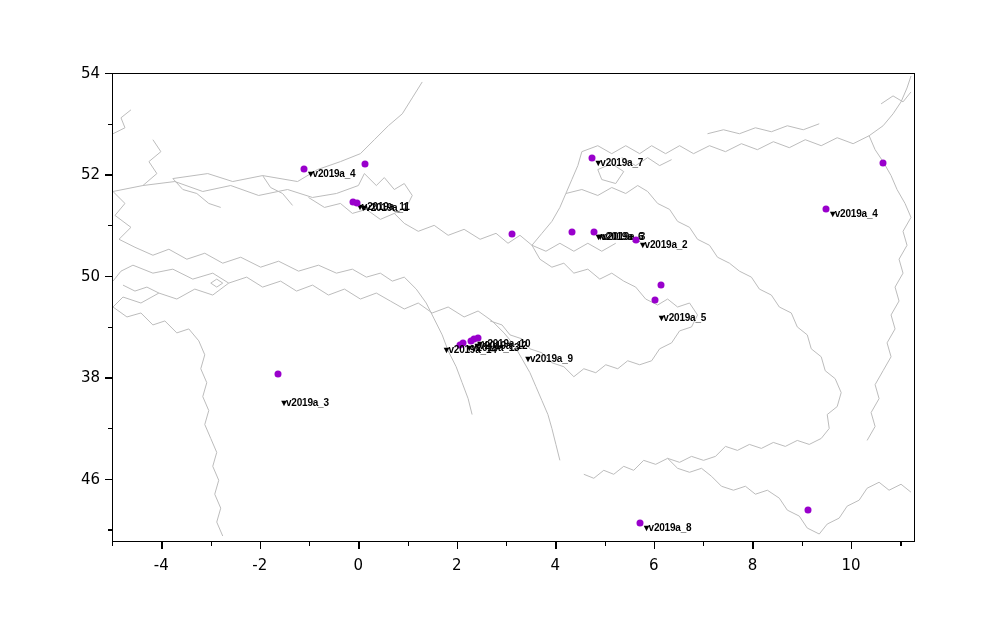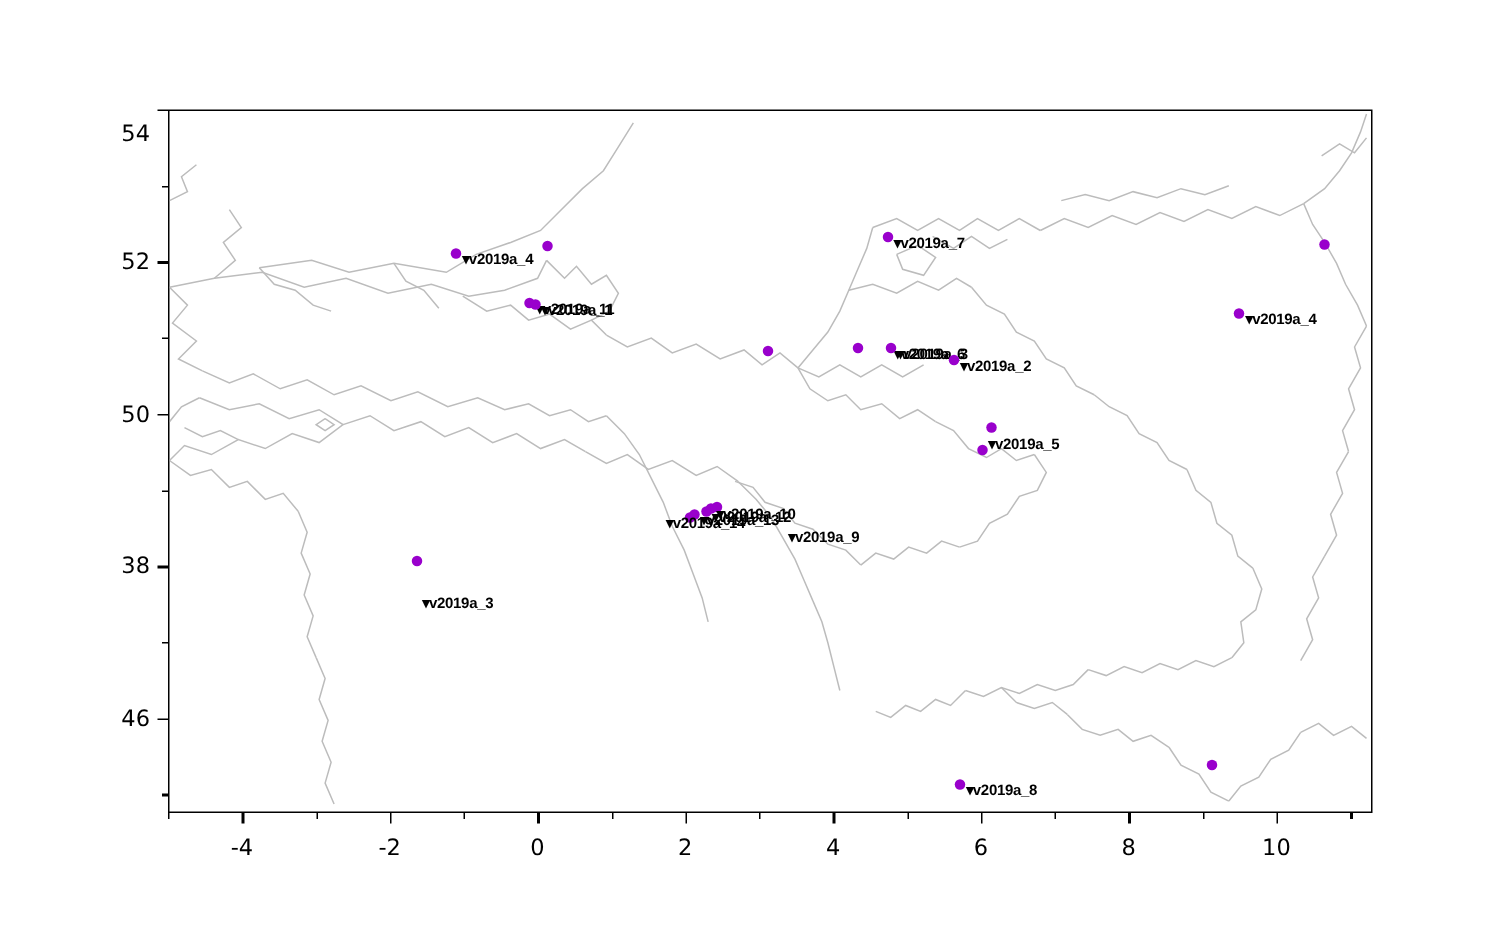--- a/index.html
+++ b/index.html
@@ -202,21 +202,21 @@
         <div class="pt-label" style="left: 717.34px; top: 139.376px;"><span class="mk">▾</span><span>v2019a_4</span></div>
         <div class="pt" style="left: 399.037px; top: 159.714px; background: rgb(153, 0, 204);"></div>
         <div class="pt" style="left: 459.139px; top: 158.192px; background: rgb(153, 0, 204);"></div>
         <div class="pt-label" style="left: 483px; top: 162.192px;"><span class="mk">▾</span><span>v2019a_6</span></div>
         <div class="pt" style="left: 480.815px; top: 158.192px; background: rgb(153, 0, 204);"></div>
         <div class="pt-label" style="left: 484.815px; top: 162.192px;"><span class="mk">▾</span><span>v2019a_3</span></div>
         <div class="pt" style="left: 523.182px; top: 166.305px; background: rgb(153, 0, 204);"></div>
         <div class="pt-label" style="left: 527.182px; top: 170.305px;"><span class="mk">▾</span><span>v2019a_2</span></div>
         <div class="pt" style="left: 547.813px; top: 211.43px; background: rgb(153, 0, 204);"></div>
         <div class="pt" style="left: 541.902px; top: 225.627px; background: rgb(153, 0, 204);"></div>
-        <div class="pt-label" style="left: 545.902px; top: 222px;"><span class="mk">▾</span><span>v2019a_5</span></div>
+        <div class="pt-label" style="left: 545.902px; top: 243px;"><span class="mk">▾</span><span>v2019a_5</span></div>
         <div class="pt" style="left: 164.541px; top: 300.16px; background: rgb(153, 0, 204);"></div>
         <div class="pt-label" style="left: 168.541px; top: 304.16px; margin-top: 24px;"><span class="mk">▾</span><span>v2019a_3</span></div>
         <div class="pt" style="left: 364.552px; top: 263.654px; background: rgb(153, 0, 204);"></div>
         <div class="pt-label" style="left: 368.552px; top: 284px; padding-left: 44px;"><span class="mk">▾</span><span>v2019a_9</span></div>
         <div class="pt" style="left: 360.611px; top: 264.668px; background: rgb(153, 0, 204);"></div>
         <div class="pt-label" style="left: 364.611px; top: 268.668px;"><span class="mk">▾</span><span>v2019a_10</span></div>
         <div class="pt" style="left: 357.655px; top: 266.696px; background: rgb(153, 0, 204);"></div>
         <div class="pt-label" style="left: 361.655px; top: 270.696px;"><span class="mk">▾</span><span>v2019a_12</span></div>
         <div class="pt" style="left: 349.773px; top: 268.724px; background: rgb(153, 0, 204);"></div>
         <div class="pt-label" style="left: 353.773px; top: 272.724px;"><span class="mk">▾</span><span>v2019a_13</span></div>
@@ -261,16 +261,16 @@
       <div class="ticklabel-x" style="left: 850.957px; top: 556px;">10</div>
       <div class="tick-y" style="top: 478.622px; left: 105px; width: 7px;"></div>
       <div class="ticklabel-y" style="top: 478.622px; left: 56px; width: 44px;">46</div>
       <div class="tick-y" style="top: 377.216px; left: 105px; width: 7px;"></div>
       <div class="ticklabel-y" style="top: 377.216px; left: 56px; width: 44px;">38</div>
       <div class="tick-y" style="top: 275.811px; left: 105px; width: 7px;"></div>
       <div class="ticklabel-y" style="top: 275.811px; left: 56px; width: 44px;">50</div>
       <div class="tick-y" style="top: 174.405px; left: 105px; width: 7px;"></div>
       <div class="ticklabel-y" style="top: 174.405px; left: 56px; width: 44px;">52</div>
       <div class="tick-y" style="top: 73px; left: 105px; width: 7px;"></div>
-      <div class="ticklabel-y" style="top: 89px; left: 56px; width: 44px;">54</div>
+      <div class="ticklabel-y" style="top: 73px; left: 56px; width: 44px;">54</div>
     </div>
 
 </div>
 
 </body></html>

